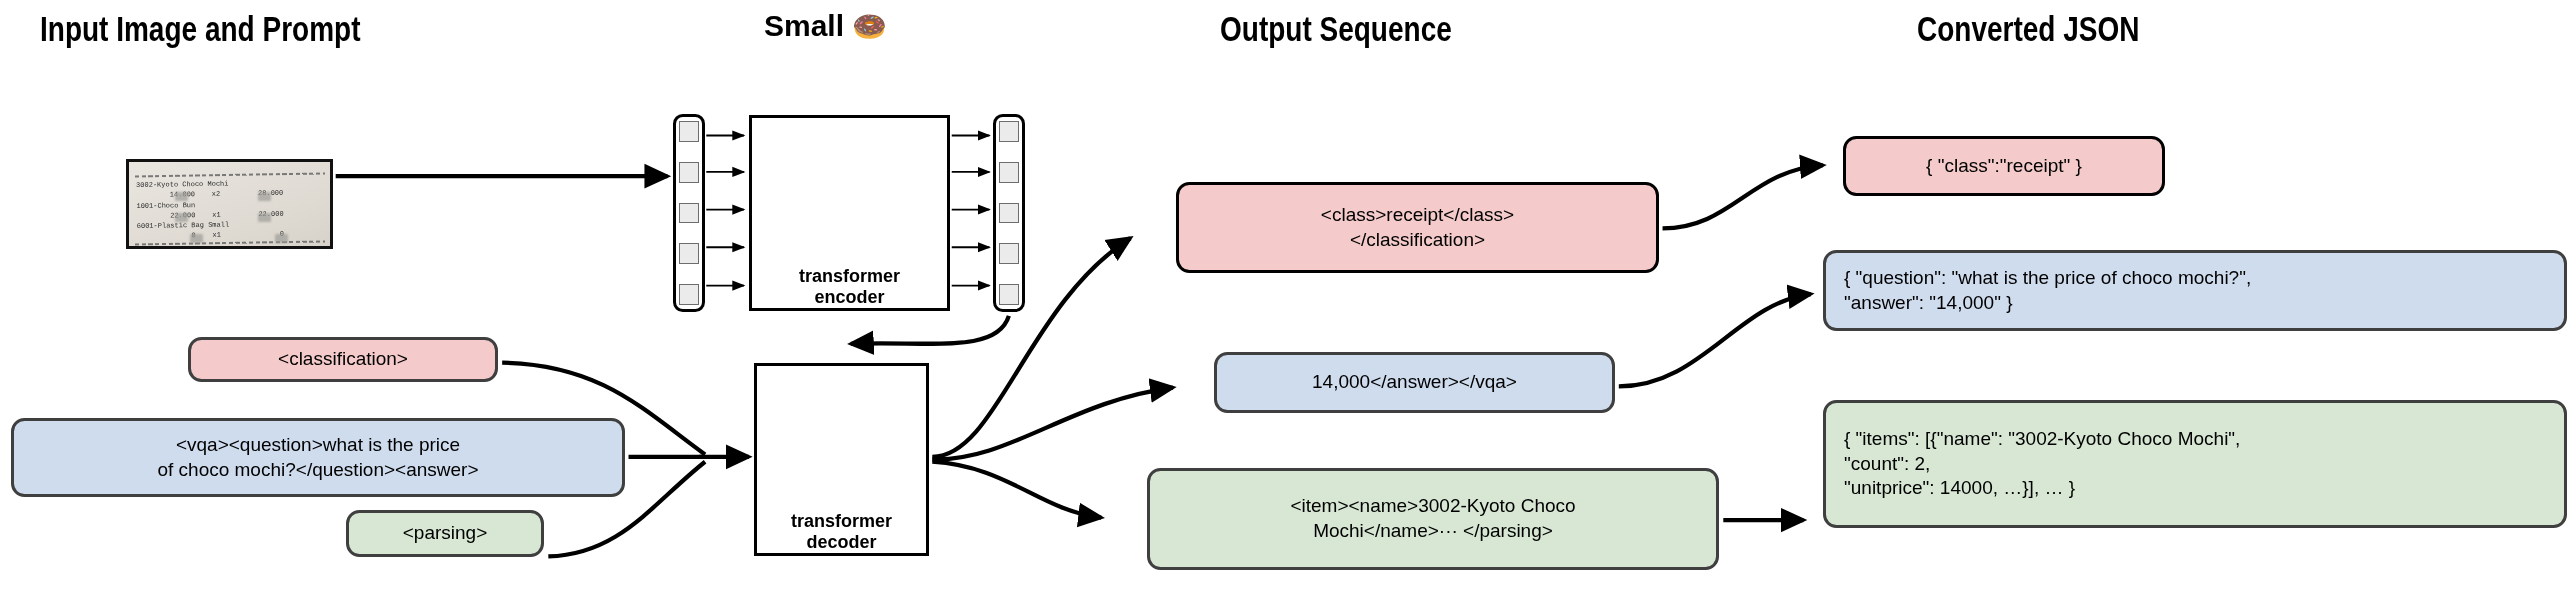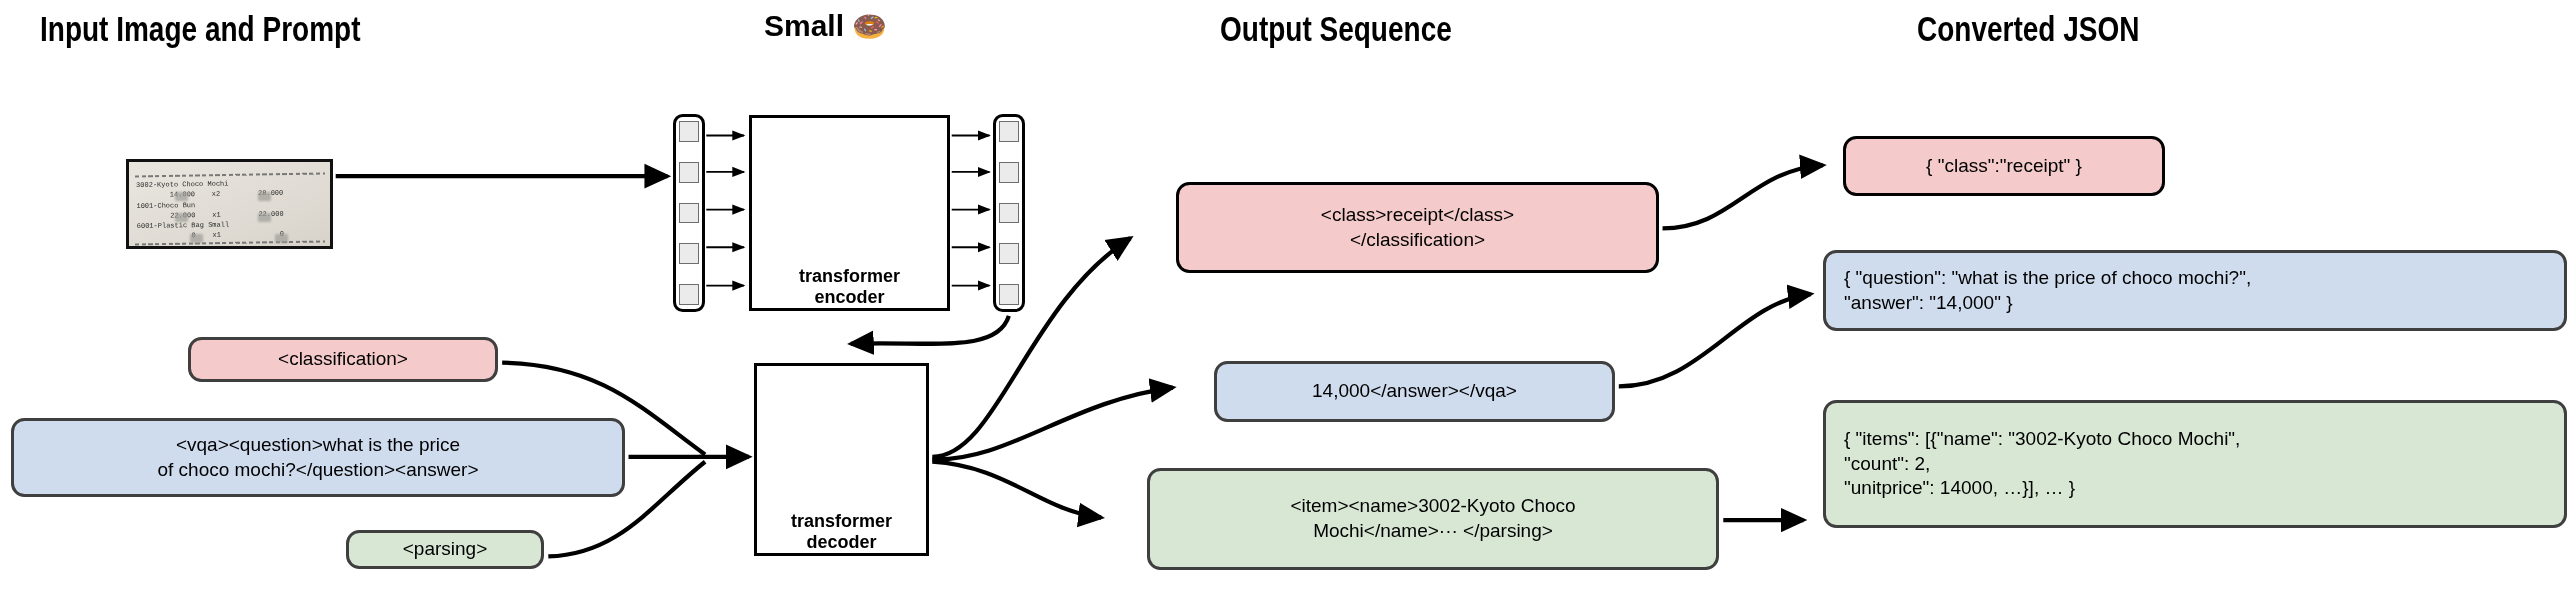--- a/index.html
+++ b/index.html
@@ -113,30 +113,30 @@
 
   <div class="rbox b-gray pink" style="left:188px;top:337px;width:310px;height:45px;">
     <span>&lt;classification&gt;</span>
   </div>
 
   <div class="rbox b-gray blue" style="left:11px;top:418px;width:614px;height:79px;">
     <span>&lt;vqa&gt;&lt;question&gt;what is the price
 of choco mochi?&lt;/question&gt;&lt;answer&gt;</span>
   </div>
 
-  <div class="rbox b-gray green" style="left:346px;top:530px;width:198px;height:39px;">
+  <div class="rbox b-gray green" style="left:346px;top:510px;width:198px;height:47px;">
     <span>&lt;parsing&gt;</span>
   </div>
 
   <div class="rbox b-black pink" style="left:1176px;top:182px;width:483px;height:91px;">
     <span>&lt;class&gt;receipt&lt;/class&gt;
 &lt;/classification&gt;</span>
   </div>
 
-  <div class="rbox b-gray blue" style="left:1214px;top:361px;width:401px;height:61px;">
+  <div class="rbox b-gray blue" style="left:1214px;top:352px;width:401px;height:61px;">
     <span>14,000&lt;/answer&gt;&lt;/vqa&gt;</span>
   </div>
 
   <div class="rbox b-gray green" style="left:1147px;top:468px;width:572px;height:102px;">
     <span>&lt;item&gt;&lt;name&gt;3002-Kyoto Choco
 Mochi&lt;/name&gt;··· &lt;/parsing&gt;</span>
   </div>
 
   <div class="rbox b-black pink" style="left:1843px;top:136px;width:322px;height:60px;">
     <span>{ "class":"receipt" }</span>

